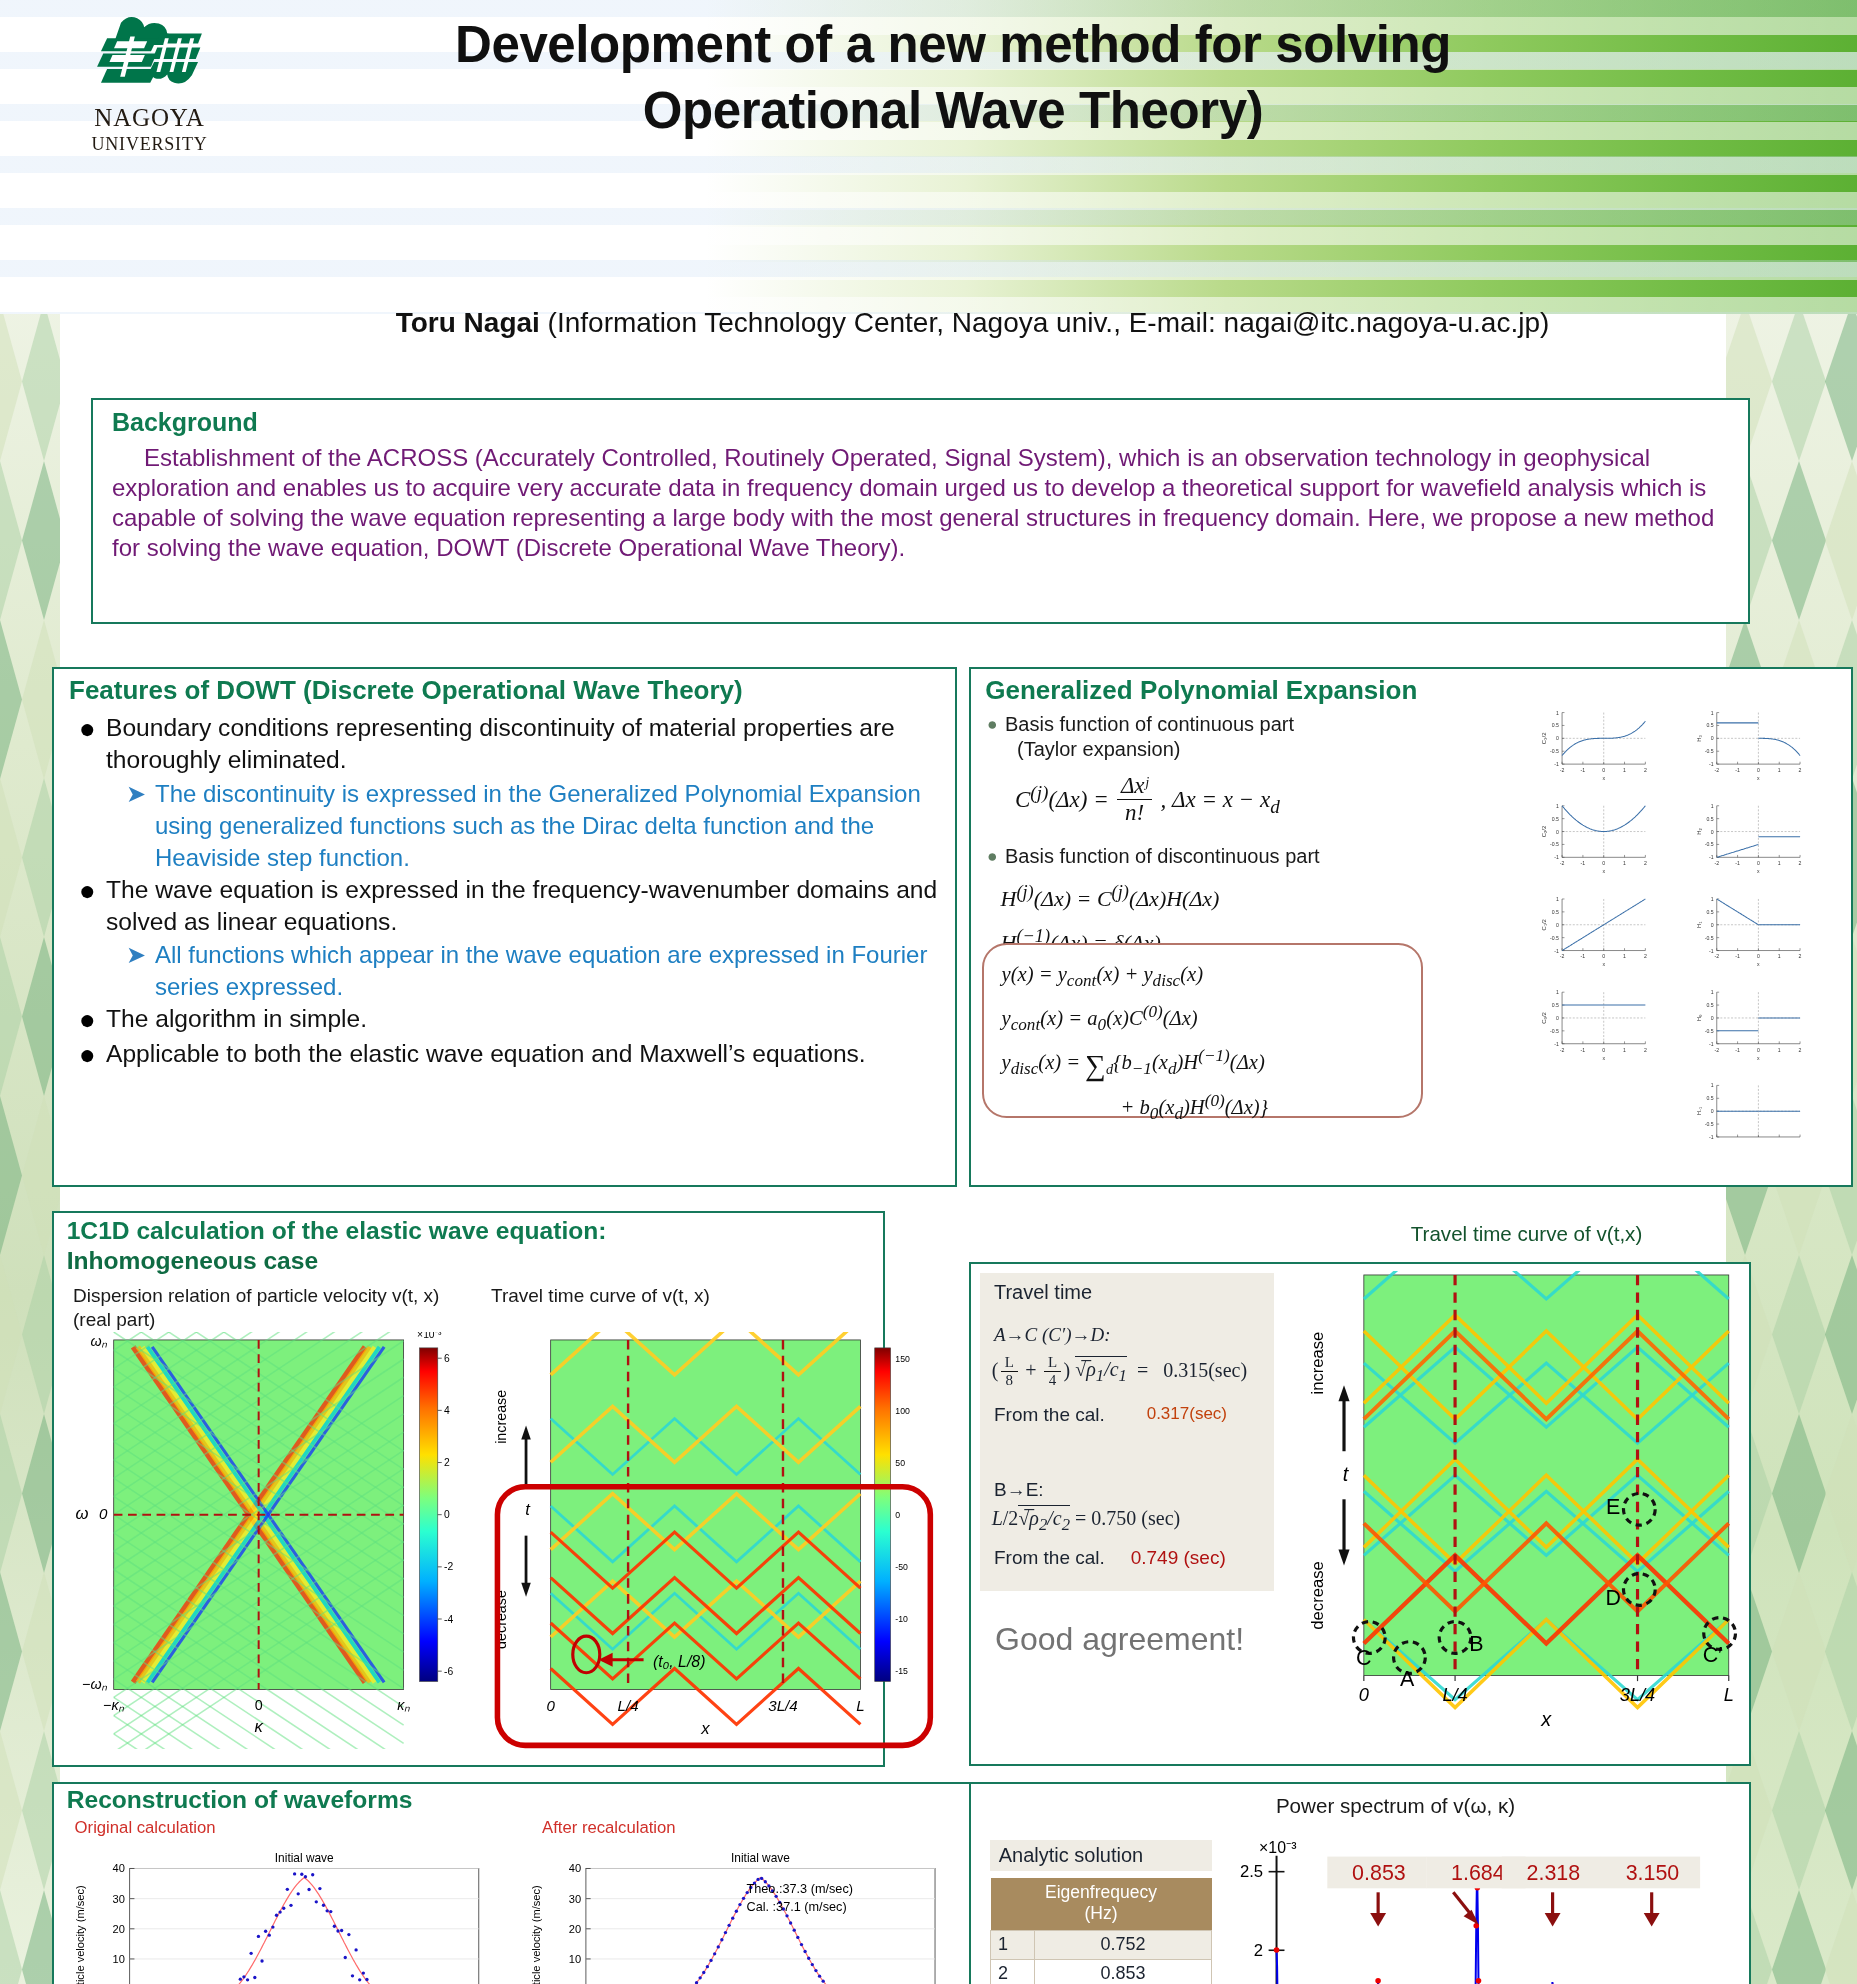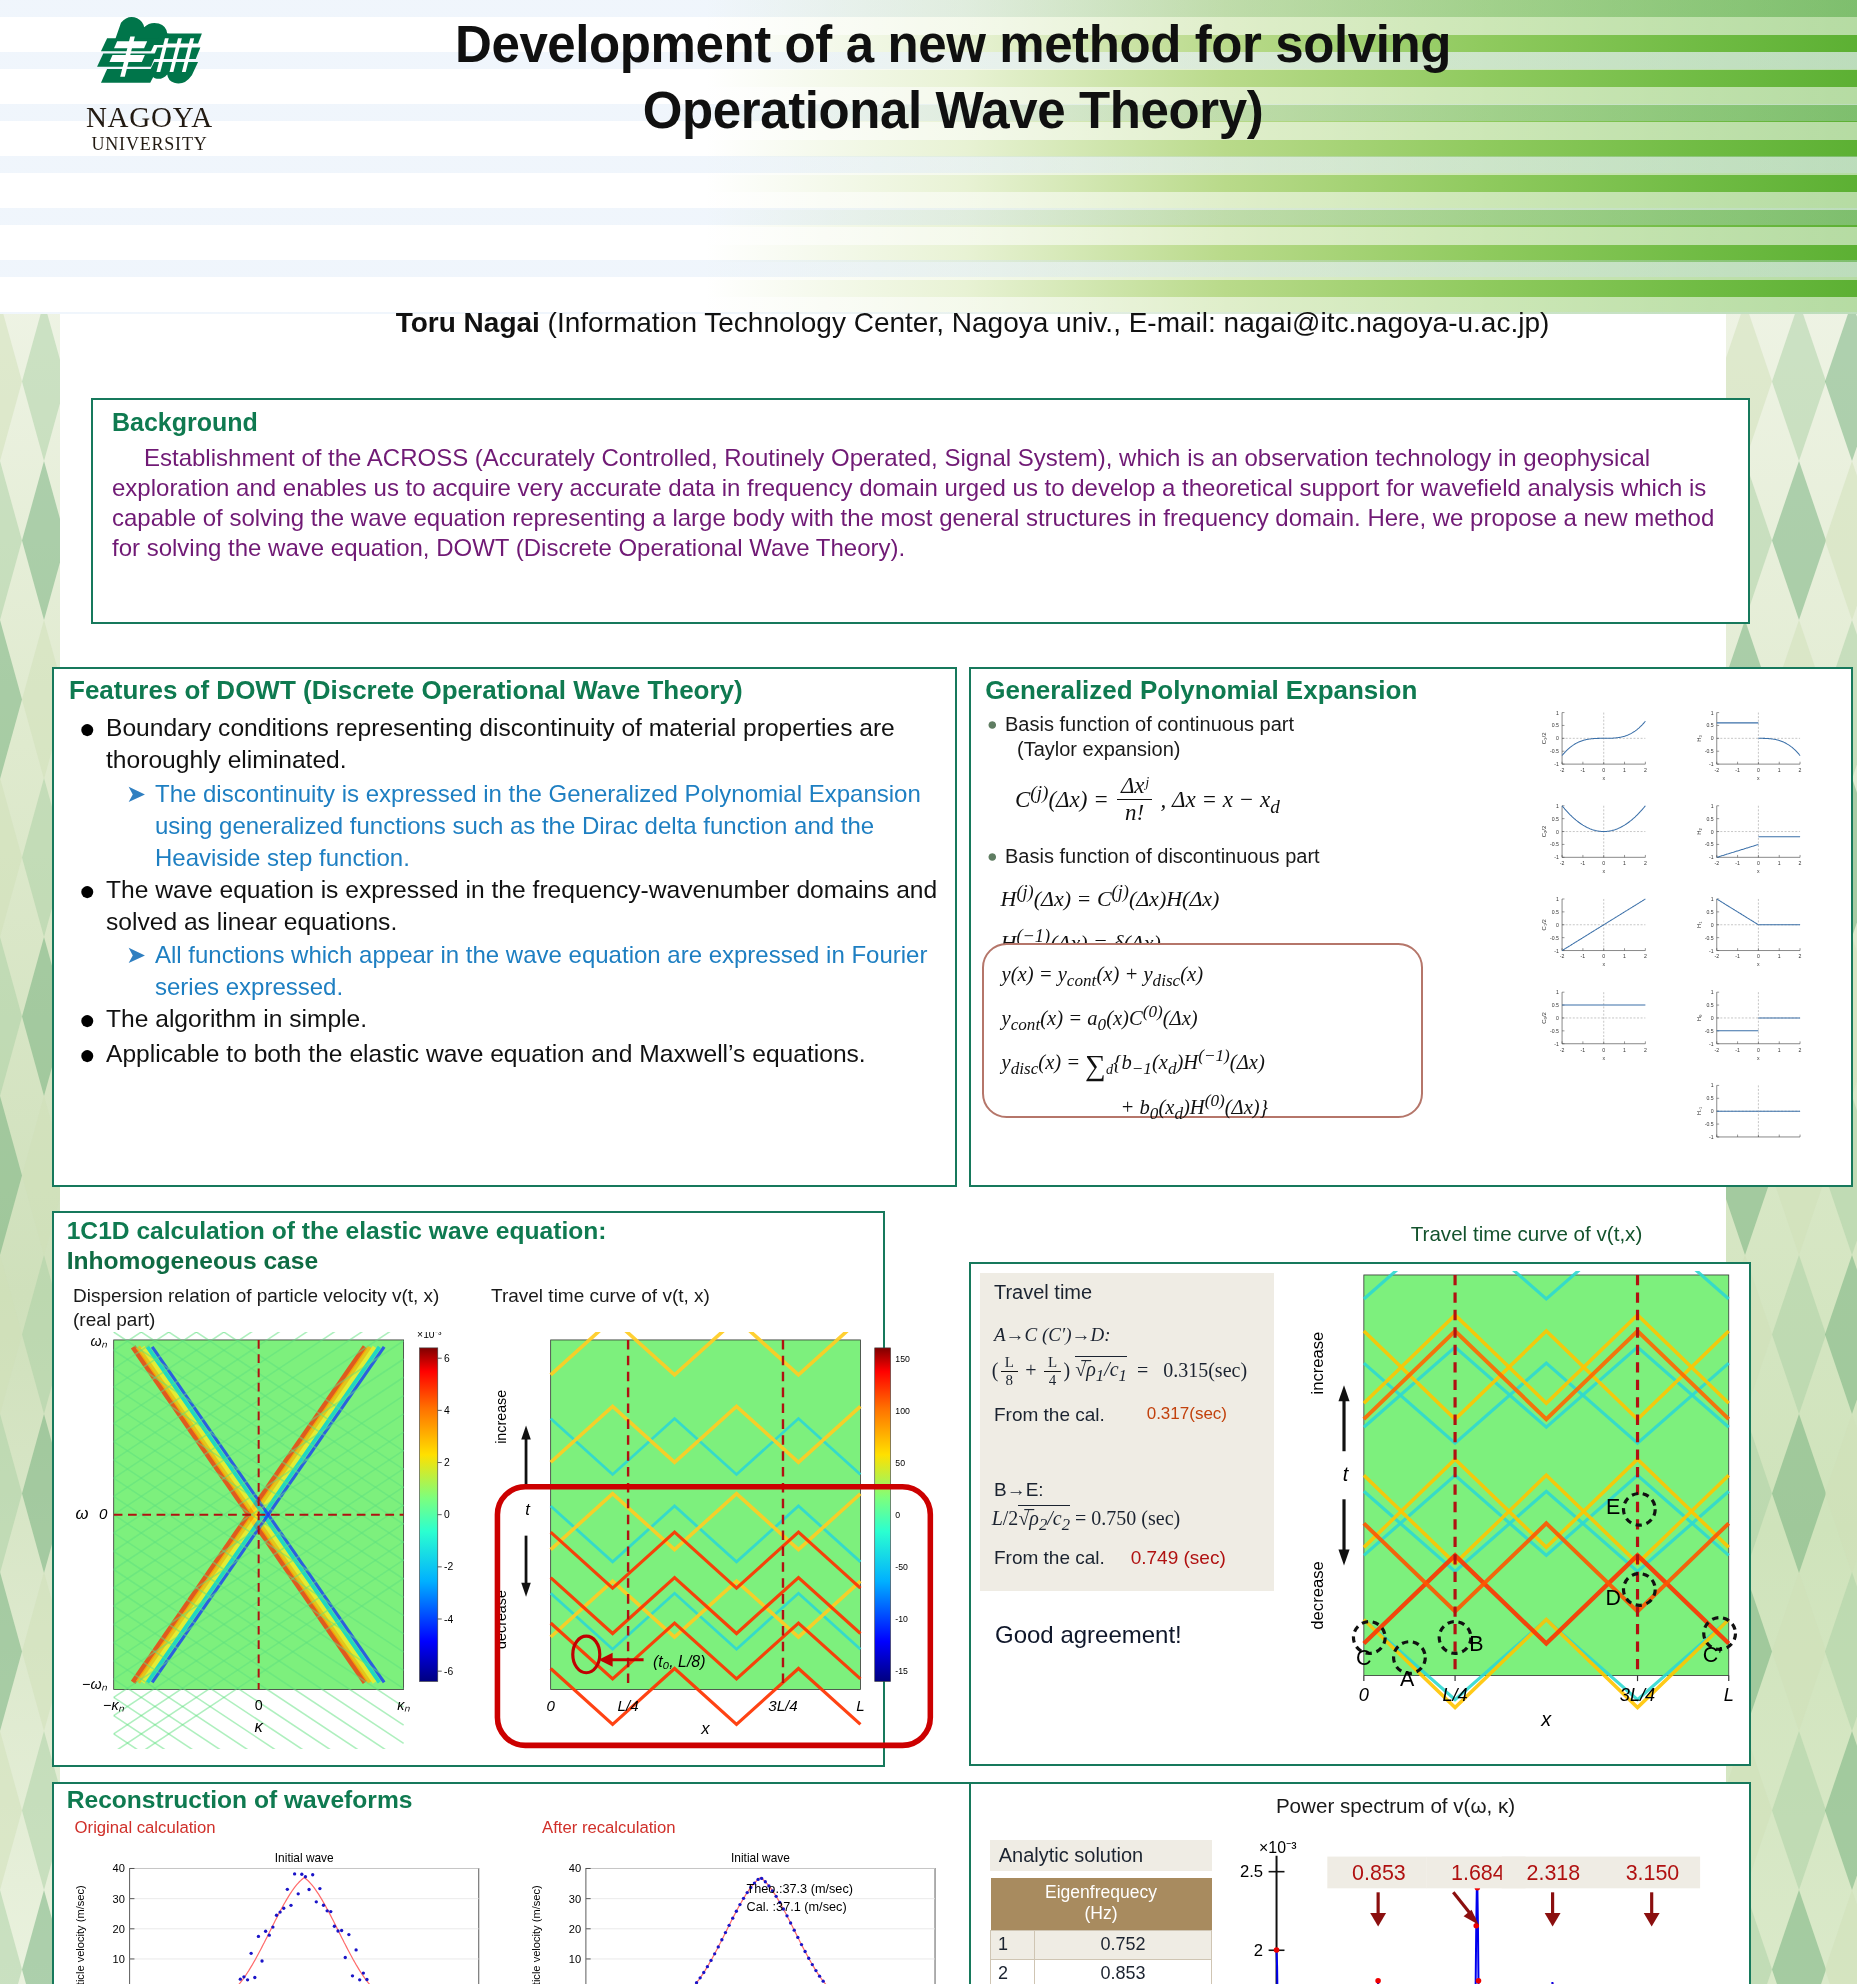--- a/index.html
+++ b/index.html
@@ -35,21 +35,21 @@
       linear-gradient(90deg,#ffffff 0%,#ffffff 38%,#e8f2d4 52%,#b9da8a 66%,#8fca5e 80%,#6fbb43 92%,#5cb033 100%);
   }
   .header-stripes2 { position:absolute; inset:0;
     background: repeating-linear-gradient(180deg,
       rgba(205,224,245,.30) 0px, rgba(205,224,245,.30) 16.7px,
       rgba(255,255,255,0) 16.7px, rgba(255,255,255,0) 52px);
   }
   .logo-top { position:absolute; left:64px; top:10px; width:171px; text-align:center; z-index:3;}
   .logo-mark { width:131px; height:91px; margin:0 auto; }
   .logo-name { font-family:"Liberation Serif", serif; color:#221a12; letter-spacing:0.8px; }
-  .logo-nagoya { font-size:29px; line-height:33px; }
+  .logo-nagoya { font-size:25px; line-height:33px; }
   .logo-univ  { font-size:18px; line-height:21.4px; }
   .poster-title {
     position:absolute; left:278px; top:12px; width:1350px; z-index:3;
     text-align:center; font-size:51px; line-height:66px; font-weight:bold;
     color:#101010; letter-spacing:-0.4px;
   }
   .authors {
     position:absolute; left:278px; top:306px; width:1389px; z-index:3;
     text-align:center; font-size:28px; line-height:33px; color:#111;
   }
@@ -112,21 +112,21 @@
   .tt-panel { position:absolute; left:8.7px; top:8.7px; width:294px; height:318px; background:#efece4; }
   .tt-panel .t1 { position:absolute; left:14.3px; top:8.7px; font-size:20px; color:#1b2330;}
   .tt-panel .t2 { position:absolute; left:14.3px; top:51px; font-size:19px; font-style:italic; font-family:"Liberation Serif",serif; color:#1b2330;}
   .tt-panel .t3 { position:absolute; left:12px; top:81px; font-size:20px; font-family:"Liberation Serif",serif; color:#1b2330;}
   .tt-panel .t4 { position:absolute; left:14.3px; top:131px; font-size:19px; color:#1b2330;}
   .tt-panel .t4b{ position:absolute; left:167px; top:131px; font-size:17px; color:#c2410c;}
   .tt-panel .t5 { position:absolute; left:14.3px; top:206px; font-size:19px; color:#1b2330;}
   .tt-panel .t6 { position:absolute; left:12px; top:234px; font-size:20px; font-family:"Liberation Serif",serif; color:#1b2330;}
   .tt-panel .t7 { position:absolute; left:14.3px; top:274px; font-size:19px; color:#1b2330;}
   .tt-panel .t7b{ position:absolute; left:151px; top:274px; font-size:19px; color:#b01111;}
-  .good { color:#0f172a; font-size:24px; }
+  .good { color:#737373; font-size:32px; }
   #tt-good { position:absolute; left:24px; top:357px; }
   .ttplot { position:absolute; left:333px; top:7.1px; width:437px; height:472px; }
 
   
   #rec-box { left:52px; top:1782px; width:925px; height:790px; }
   #rec-box .sect-title { position:absolute; left:12.7px; top:2.4px; font-size:24.6px;}
   .red-lbl { position:absolute; font-size:16.7px; color:#d0302a; }
 
   
   #spec-box { left:969px; top:1782px; width:782px; height:790px; }

